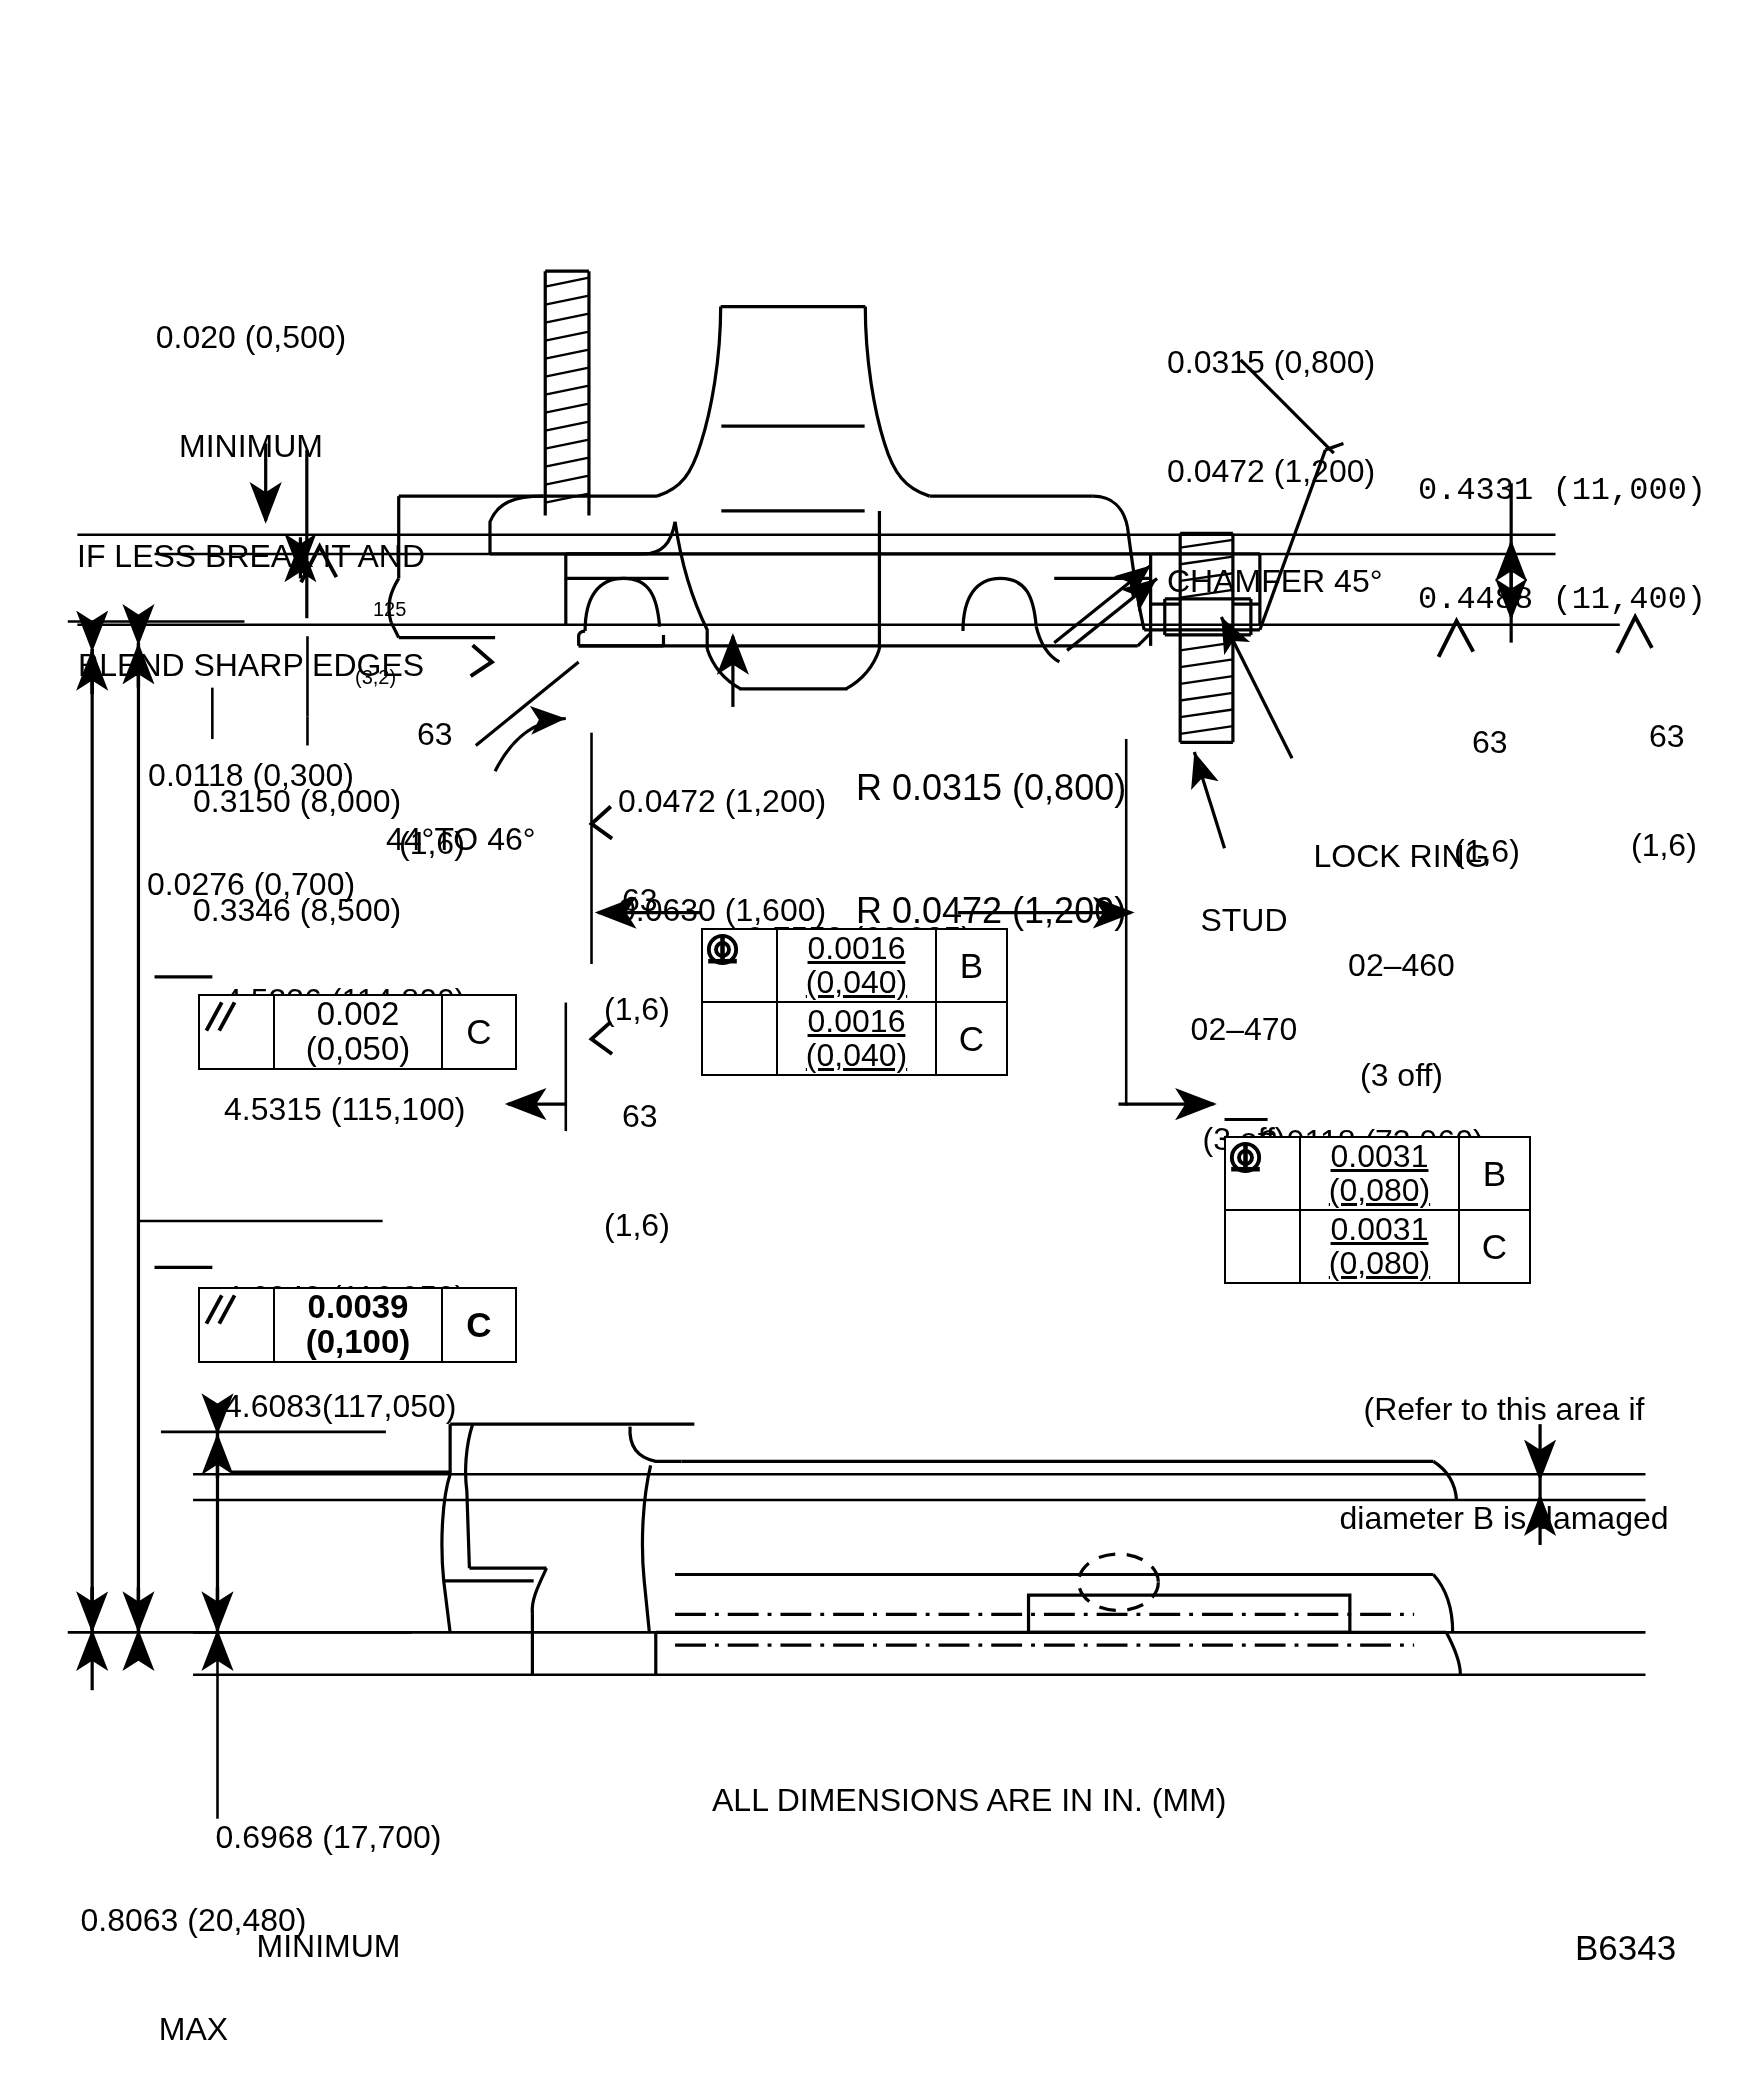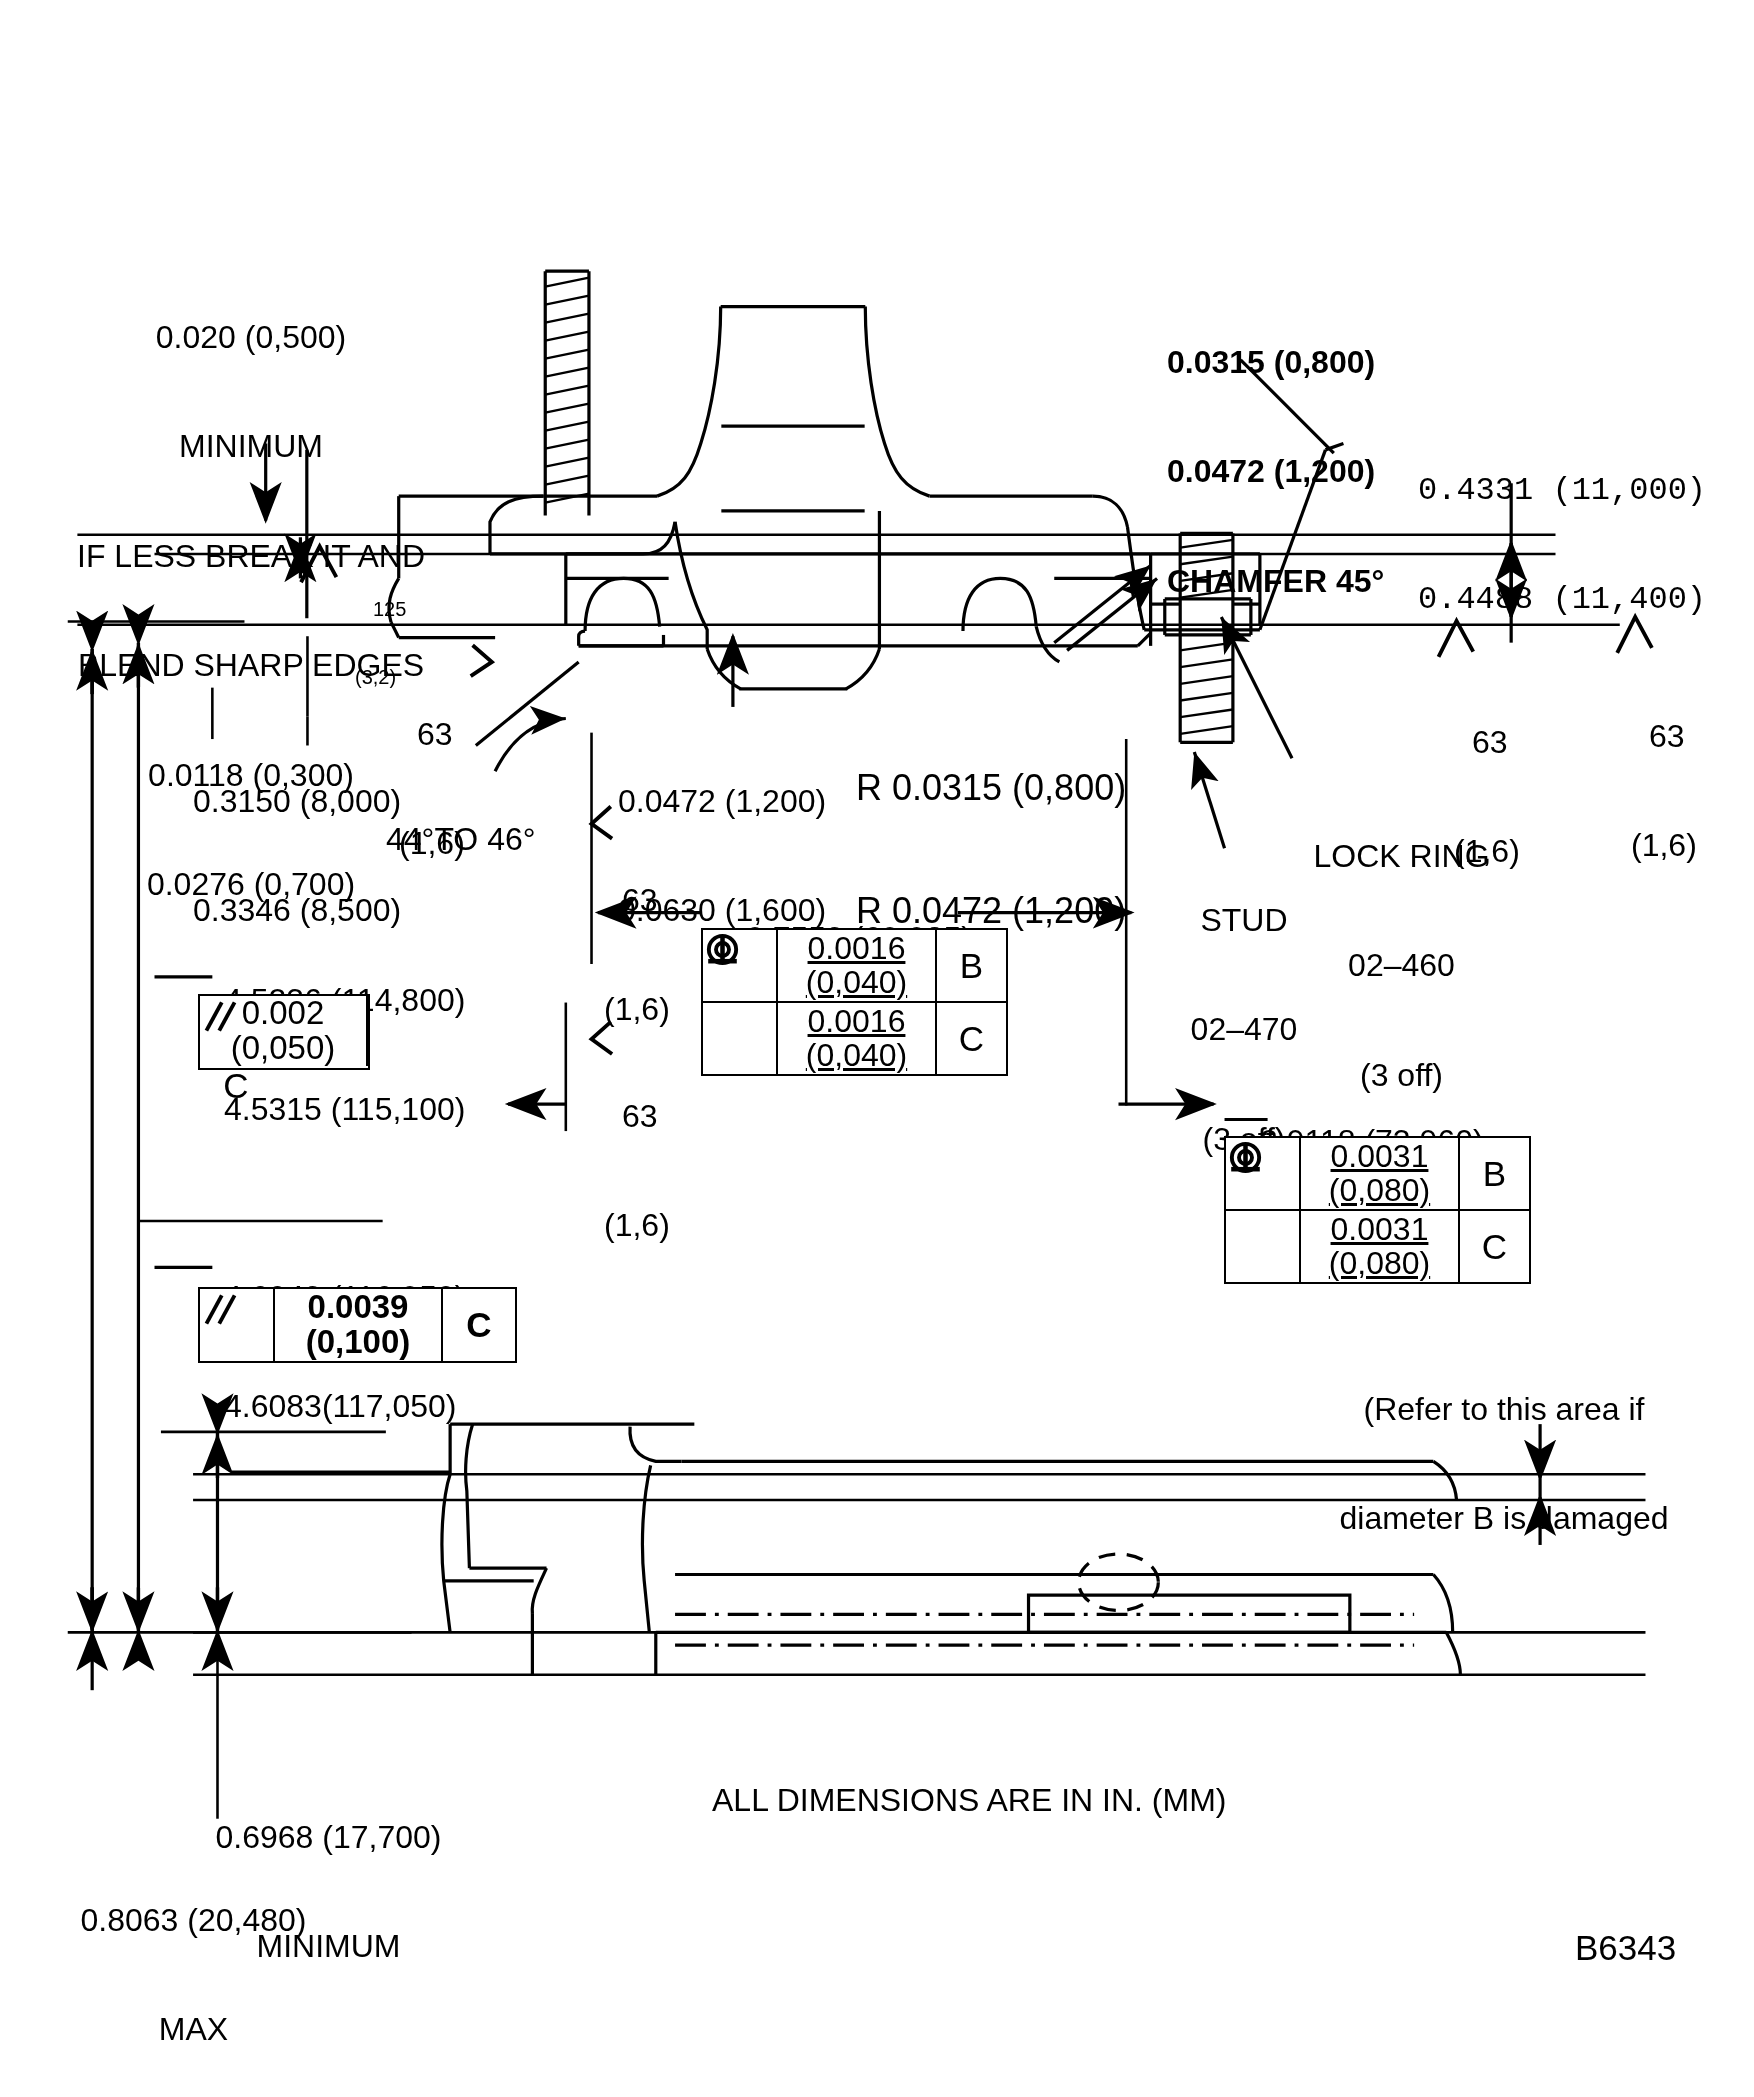--- a/index.html
+++ b/index.html
@@ -308,21 +308,21 @@
 
   <div class="txt c" style="left:39px;top:246px;width:424px;font-size:32px;">
     <div>0.020 (0,500)</div>
     <div>MINIMUM</div>
     <div>IF LESS BREAK IT AND</div>
     <div>BLEND SHARP EDGES</div>
     <div>0.0118 (0,300)</div>
     <div>0.0276 (0,700)</div>
   </div>
 
-  <div class="txt l" style="left:1167px;top:271px;font-size:32px;font-weight:bold;">
+  <div class="txt l" style="left:1167px;top:271px;font-size:32px;">
     <div>0.0315 (0,800)</div>
     <div>0.0472 (1,200)</div>
     <div>CHAMFER 45°</div>
   </div>
 
   <div class="txt l" style="left:1418px;top:400px;font-size:32px;font-family:Liberation Mono, monospace;">
     <div>0.4331 (11,000)</div>
     <div>0.4488 (11,400)</div>
   </div>
 
@@ -416,21 +416,21 @@
 
   <div class="txt l" style="left:712px;top:1782px;font-size:32px;">ALL DIMENSIONS ARE IN IN. (MM)</div>
 
   <div class="txt c" style="left:39px;top:1829px;width:309px;font-size:32px;">
     <div>0.8063 (20,480)</div>
     <div>MAX</div>
   </div>
 
   <div class="txt l" style="left:1575px;top:1928px;font-size:35px;">B6343</div>
 
-  <div class="fcf" style="left:198px;top:994px;height:72px;flex-direction:column;">
+  <div class="fcf" style="left:198px;top:994px;height:72px;">
     <div class="cell sym">
       <svg class="symg" width="41" height="41" viewBox="0 0 64 64">
         <line x1="10" y1="54" x2="34" y2="10" stroke="#000" stroke-width="6"></line>
         <line x1="30" y1="54" x2="54" y2="10" stroke="#000" stroke-width="6"></line>
       </svg>
     </div>
     <div class="cell val">
       <div>
         <div>0.002</div>
         <div>(0,050)</div>

